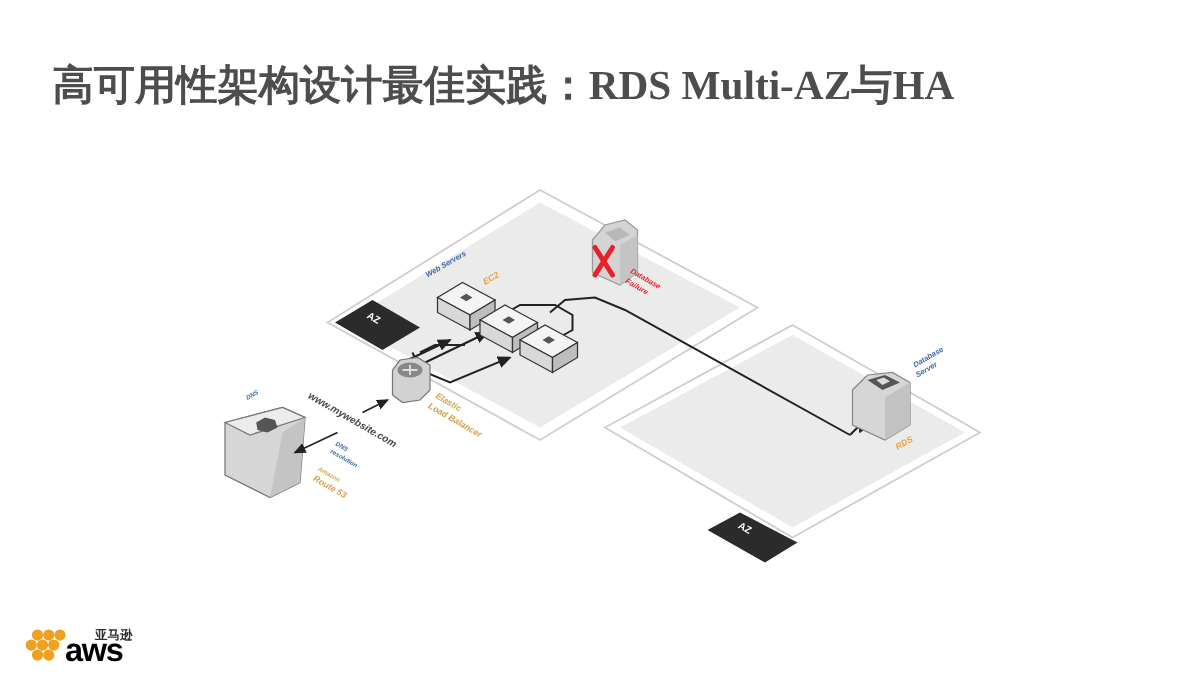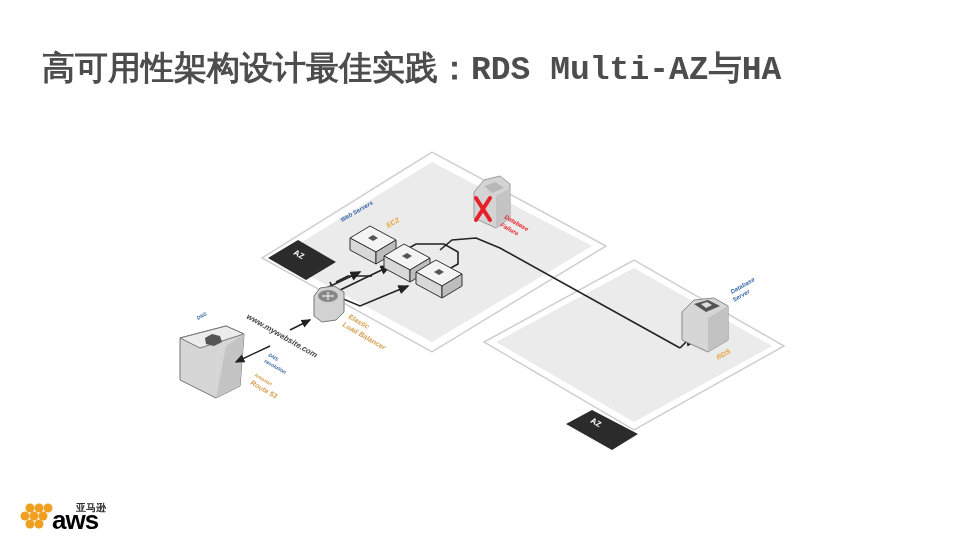--- a/index.html
+++ b/index.html
@@ -1,19 +1,19 @@
 <!DOCTYPE html>
 <html><head>
 <meta charset="utf-8">
 <style>
   html, body { margin:0; padding:0; }
   body { width:960px; height:540px; background:#ffffff; position:relative; overflow:hidden;
          font-family:"Liberation Sans", "DejaVu Sans", sans-serif; }
   .title { position:absolute; left:42px; top:46px; font-size:33px; font-weight:bold; color:#4d4d4d;
-           letter-spacing:0px; white-space:nowrap; font-family:Liberation Mono, monospace; }
+           letter-spacing:0px; white-space:nowrap; font-family:Liberation Serif, serif; }
   svg.diagram { position:absolute; left:0; top:0; }
   .lbl { font-family:"Liberation Sans", sans-serif; font-style:italic; font-weight:bold; }
   .logo { position:absolute; left:18px; top:500px; width:100px; height:36px; }
   .logo .cn { position:absolute; left:58px; top:1px; font-size:10px; color:#333; font-weight:bold;
               font-family:"DejaVu Sans", sans-serif; }
   .logo .aws { position:absolute; left:34px; top:5px; font-size:26px; font-weight:bold; color:#000000;
                font-family:"Liberation Sans", sans-serif; letter-spacing:-1px; }
 </style>
 </head>
 <body>

